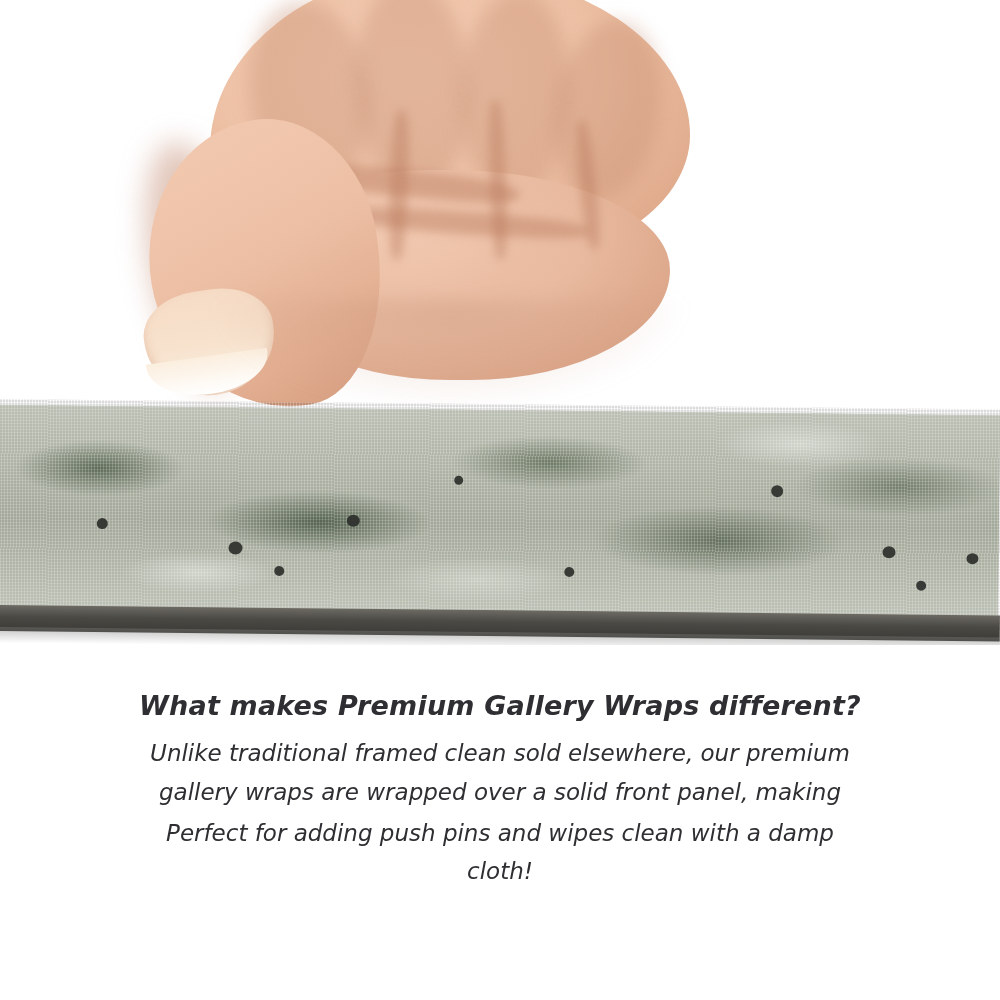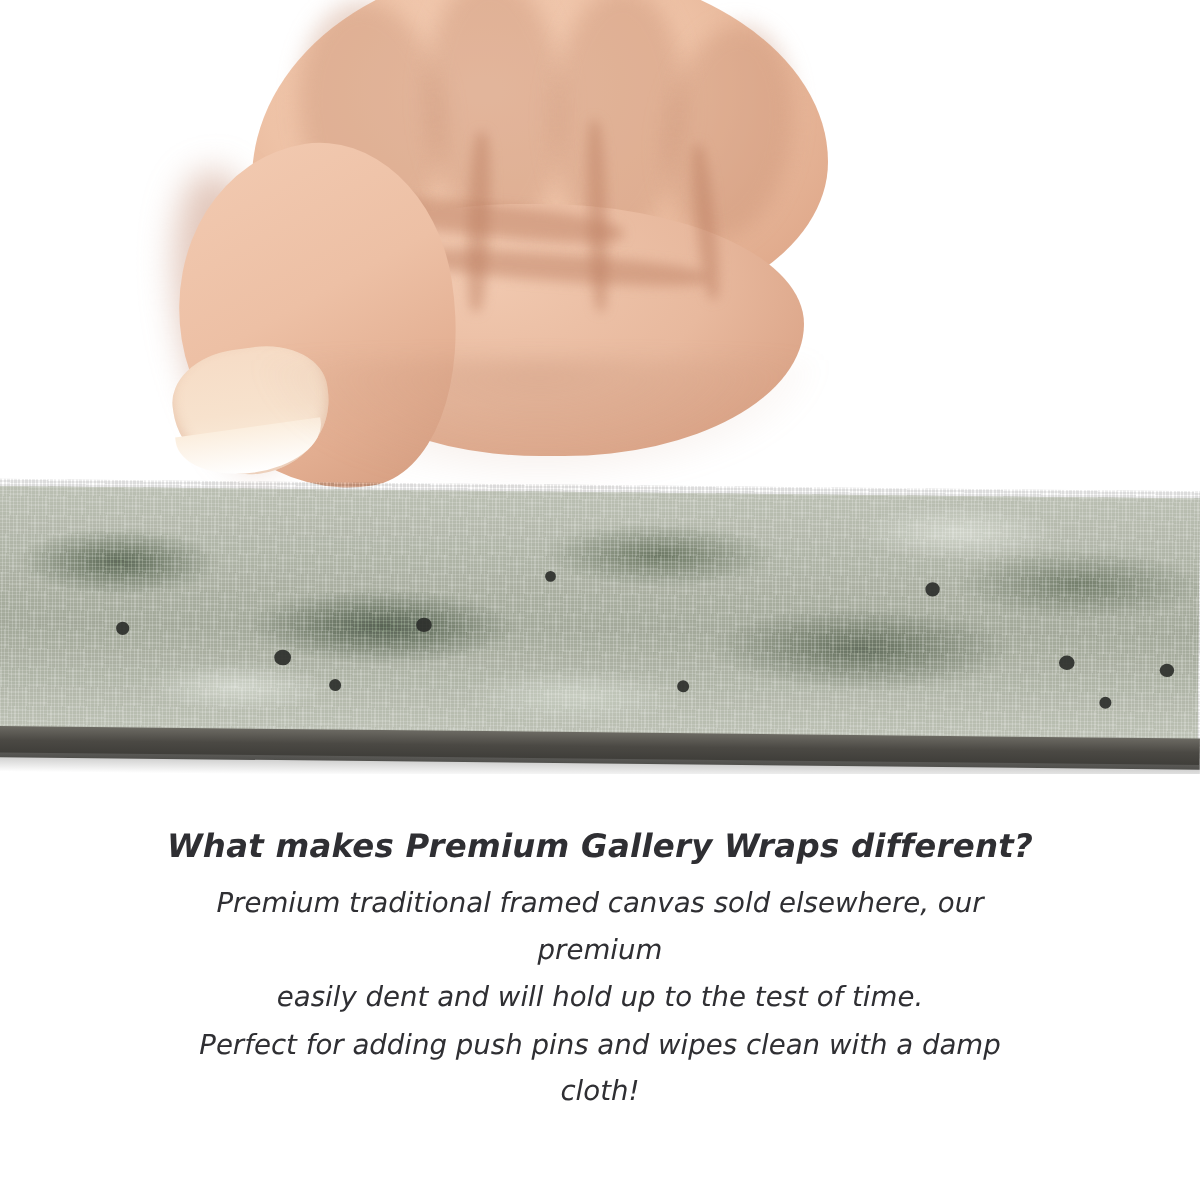--- a/index.html
+++ b/index.html
@@ -272,19 +272,19 @@
       </div>
       <div class="wrap-bottom"></div>
       <div class="wrap-shadow"></div>
     </div>
 
   </div>
 
   <div class="caption">
     <div class="caption-title">What makes Premium Gallery Wraps different?</div>
     <div class="caption-body">
-      <span class="caption-line">Premium traditional framed canvas sold elsewhere, our premium</span>
-      <span class="caption-line">easily dent and will hold up to the test of time.</span>
+      <span class="caption-line">Unlike traditional framed clean sold elsewhere, our premium</span>
+      <span class="caption-line">gallery wraps are wrapped over a solid front panel, making</span>
       <span class="caption-last">Perfect for adding push pins and wipes clean with a damp cloth!</span>
     </div>
   </div>
 
 </div>
 
 </body></html>

